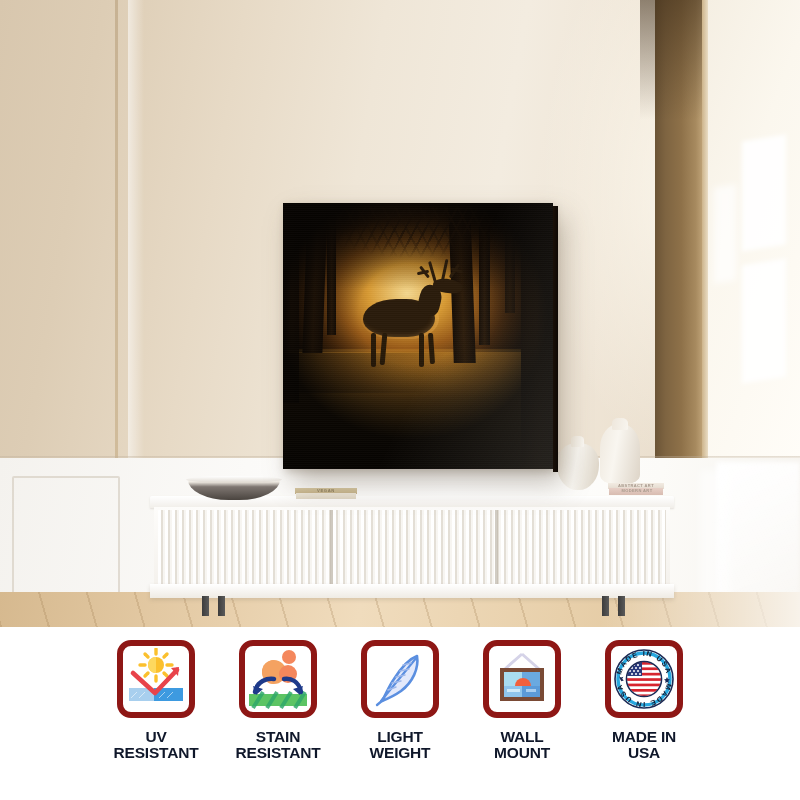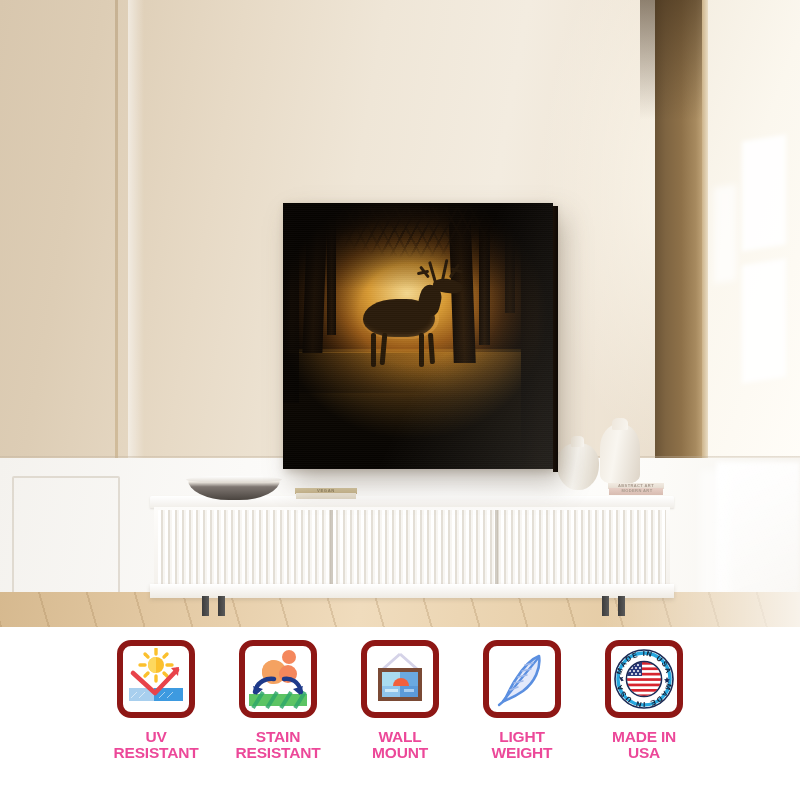--- a/index.html
+++ b/index.html
@@ -235,21 +235,21 @@
     display:flex; justify-content:center; gap:26px; padding:0 76px;
   }
   .feature { width:96px; display:flex; flex-direction:column; align-items:center; }
   .feat-box {
     width:78px; height:78px; border:6px solid #8e1715; border-radius:14px;
     background:#ffffff; display:flex; align-items:center; justify-content:center;
     overflow:hidden;
   }
   .feat-label {
     margin-top:11px; font-size:15.5px; font-weight:bold; line-height:1.06;
-    color:#ec4899; text-align:center; letter-spacing:-.2px; text-transform:uppercase;
+    color:#0f172a; text-align:center; letter-spacing:-.2px; text-transform:uppercase;
   }
 </style>
 </head>
 <body>
 
 <div class="poster">
 
   <div class="scene">
     <div class="wall-upper"></div>
     <div class="wall-glow"></div>
@@ -407,55 +407,55 @@
       </div>
       <div class="feat-label">
         <span>STAIN</span><br>
         <span>RESISTANT</span>
       </div>
     </div>
 
     <div class="feature">
       <div class="feat-box">
         <svg width="62" height="62" viewBox="0 0 62 62">
-          <path d="M31 6 L48 21 M31 6 L14 21" fill="none" stroke="#d5d3e8" stroke-width="3"></path>
-          <rect x="9" y="20" width="44" height="33" fill="#7a4a35"></rect>
-          <rect x="13" y="24" width="36" height="25" fill="#a9dcf0"></rect>
-          <rect x="31" y="24" width="18" height="25" fill="#6aa9e0"></rect>
-          <rect x="13" y="38" width="36" height="11" fill="#8fc5ec"></rect>
-          <rect x="31" y="38" width="18" height="11" fill="#5b9ad8"></rect>
-          <path d="M24 38 A8 8 0 0 1 40 38 Z" fill="#f2603c"></path>
-          <rect x="16" y="41" width="13" height="3" fill="#cfeaf8"></rect>
-          <rect x="35" y="41" width="10" height="3" fill="#a7cdf0"></rect>
-        </svg>
-      </div>
-      <div class="feat-label">
-        <span>WALL</span><br>
-        <span>MOUNT</span>
-      </div>
-    </div>
-
-    <div class="feature">
-      <div class="feat-box">
-        <svg width="62" height="62" viewBox="0 0 62 62">
           <path d="M48 8 C50 20 44 34 32 43 C25 48 18 51 13 53 C17 46 20 38 25 31 C32 20 40 11 48 8 Z" fill="#e3e9fb" stroke="#5b8fe0" stroke-width="2.6" stroke-linejoin="round"></path>
           <path d="M48 9 L12 53" stroke="#5b8fe0" stroke-width="2.2" stroke-linecap="round"></path>
           <g stroke="#9fb8ea" stroke-width="1.5" stroke-linecap="round">
             <line x1="42" y1="15" x2="34" y2="17"></line>
               <line x1="40" y1="21" x2="31" y2="23"></line>
             <line x1="36" y1="27" x2="27" y2="29"></line>
               <line x1="32" y1="33" x2="23" y2="35"></line>
             <line x1="27" y1="39" x2="19" y2="42"></line>
           </g>
           <path d="M14 52 L8 57" stroke="#5b8fe0" stroke-width="2.4" stroke-linecap="round"></path>
         </svg>
       </div>
       <div class="feat-label">
         <span>LIGHT</span><br>
         <span>WEIGHT</span>
+      </div>
+    </div>
+
+    <div class="feature">
+      <div class="feat-box">
+        <svg width="62" height="62" viewBox="0 0 62 62">
+          <path d="M31 6 L48 21 M31 6 L14 21" fill="none" stroke="#d5d3e8" stroke-width="3"></path>
+          <rect x="9" y="20" width="44" height="33" fill="#7a4a35"></rect>
+          <rect x="13" y="24" width="36" height="25" fill="#a9dcf0"></rect>
+          <rect x="31" y="24" width="18" height="25" fill="#6aa9e0"></rect>
+          <rect x="13" y="38" width="36" height="11" fill="#8fc5ec"></rect>
+          <rect x="31" y="38" width="18" height="11" fill="#5b9ad8"></rect>
+          <path d="M24 38 A8 8 0 0 1 40 38 Z" fill="#f2603c"></path>
+          <rect x="16" y="41" width="13" height="3" fill="#cfeaf8"></rect>
+          <rect x="35" y="41" width="10" height="3" fill="#a7cdf0"></rect>
+        </svg>
+      </div>
+      <div class="feat-label">
+        <span>WALL</span><br>
+        <span>MOUNT</span>
       </div>
     </div>
 
     <div class="feature">
       <div class="feat-box">
         <svg width="64" height="64" viewBox="0 0 64 64">
           <defs>
             <path id="arcTop" d="M32 32 m-23 0 a23 23 0 0 1 46 0" fill="none"></path>
             <path id="arcBot" d="M32 32 m23 0 a23 23 0 0 1 -46 0" fill="none"></path>
             <clipPath id="flagClip">

